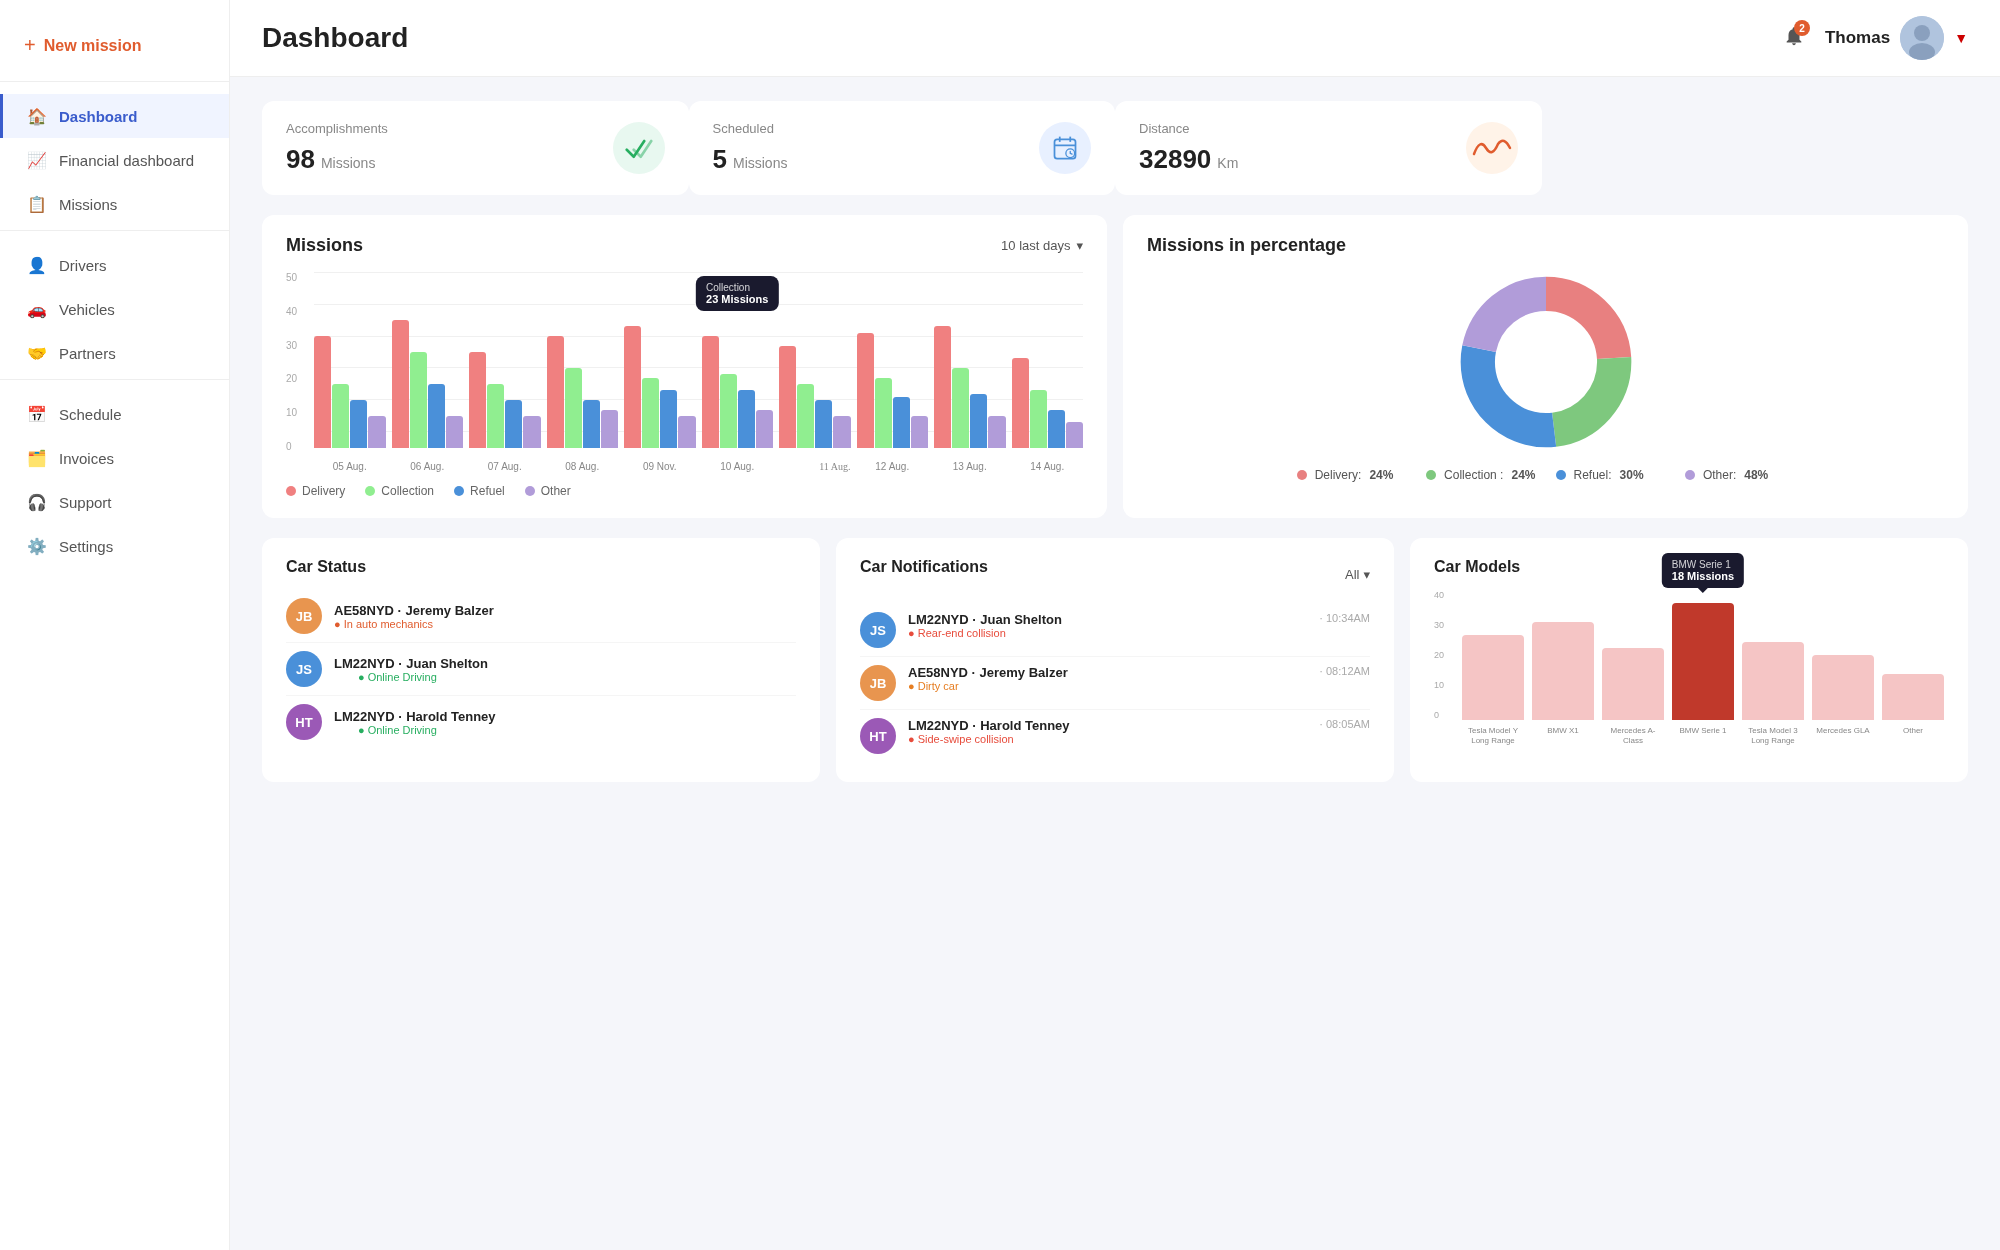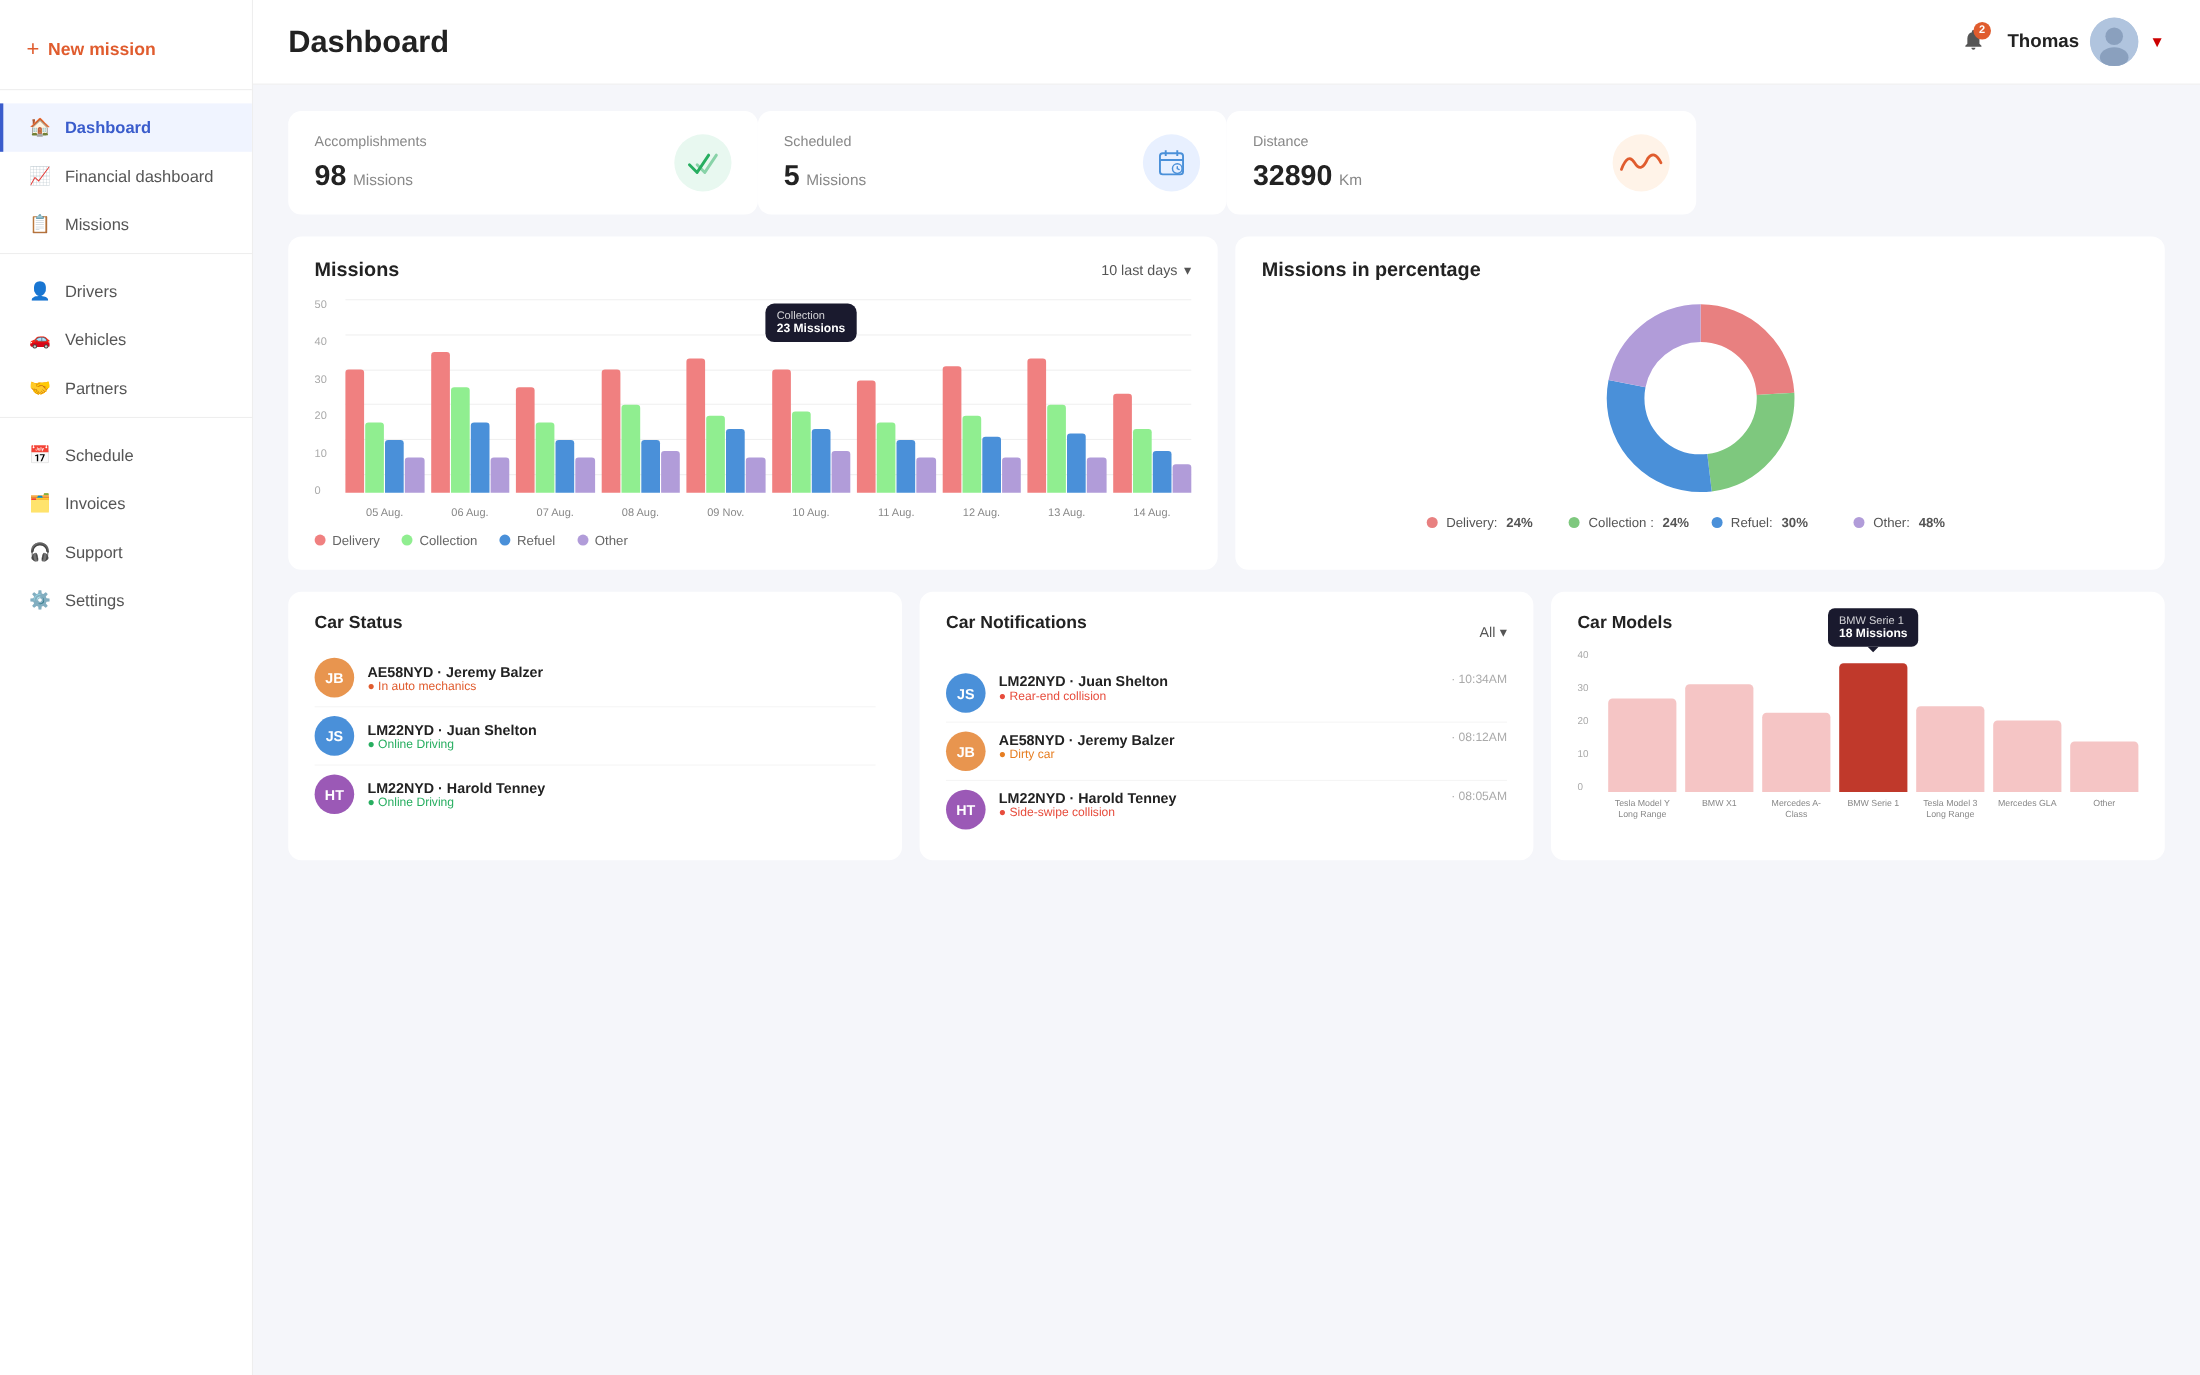--- a/index.html
+++ b/index.html
@@ -345,21 +345,21 @@
     .car-plate {
       font-size: 13px;
       font-weight: 600;
       color: #222;
     }
     .car-status {
       font-size: 11px;
       font-weight: 500;
     }
     .car-status.orange { color: #e05c2e; }
-    .car-status.green { color: #27ae60; }
+    .car-status.green { color: #27ae60; margin-left: 24px; }
 
     
     .notif-item {
       display: flex;
       align-items: flex-start;
       gap: 12px;
       padding: 8px 0;
       border-bottom: 1px solid #f5f5f5;
     }
     .notif-item:last-child { border-bottom: none; }
@@ -652,21 +652,21 @@
                     <div style="flex: 1 1 0%; height: 26px; background: rgb(177, 156, 217); border-radius: 3px 3px 0px 0px; min-width: 6px;"></div>
                   </div>
                 </div>
                 <div style="position: absolute; bottom: 0px; left: 0px; right: 0px; display: flex; gap: 6px;">
                   <div style="flex: 1 1 0%; text-align: center; font-size: 10px; color: rgb(136, 136, 136);">05 Aug.</div>
                   <div style="flex: 1 1 0%; text-align: center; font-size: 10px; color: rgb(136, 136, 136);">06 Aug.</div>
                   <div style="flex: 1 1 0%; text-align: center; font-size: 10px; color: rgb(136, 136, 136);">07 Aug.</div>
                   <div style="flex: 1 1 0%; text-align: center; font-size: 10px; color: rgb(136, 136, 136);">08 Aug.</div>
                   <div style="flex: 1 1 0%; text-align: center; font-size: 10px; color: rgb(136, 136, 136);">09 Nov.</div>
                   <div style="flex: 1 1 0%; text-align: center; font-size: 10px; color: rgb(136, 136, 136);">10 Aug.</div>
-                  <div style="flex: 1 1 0%; text-align: center; font-size: 10px; color: rgb(136, 136, 136);">11 Aug.</div>
+                  <div style="flex: 1 1 0%; text-align: right; font-size: 10px; color: rgb(136, 136, 136); font-family: Liberation Serif, serif;">11 Aug.</div>
                   <div style="flex: 1 1 0%; text-align: center; font-size: 10px; color: rgb(136, 136, 136);">12 Aug.</div>
                   <div style="flex: 1 1 0%; text-align: center; font-size: 10px; color: rgb(136, 136, 136);">13 Aug.</div>
                   <div style="flex: 1 1 0%; text-align: center; font-size: 10px; color: rgb(136, 136, 136);">14 Aug.</div>
                 </div>
               </div>
           </div>
         </div>
         <div class="chart-legend">
           <div class="legend-item">
             <div class="legend-dot" style="background:#f08080;"></div>

